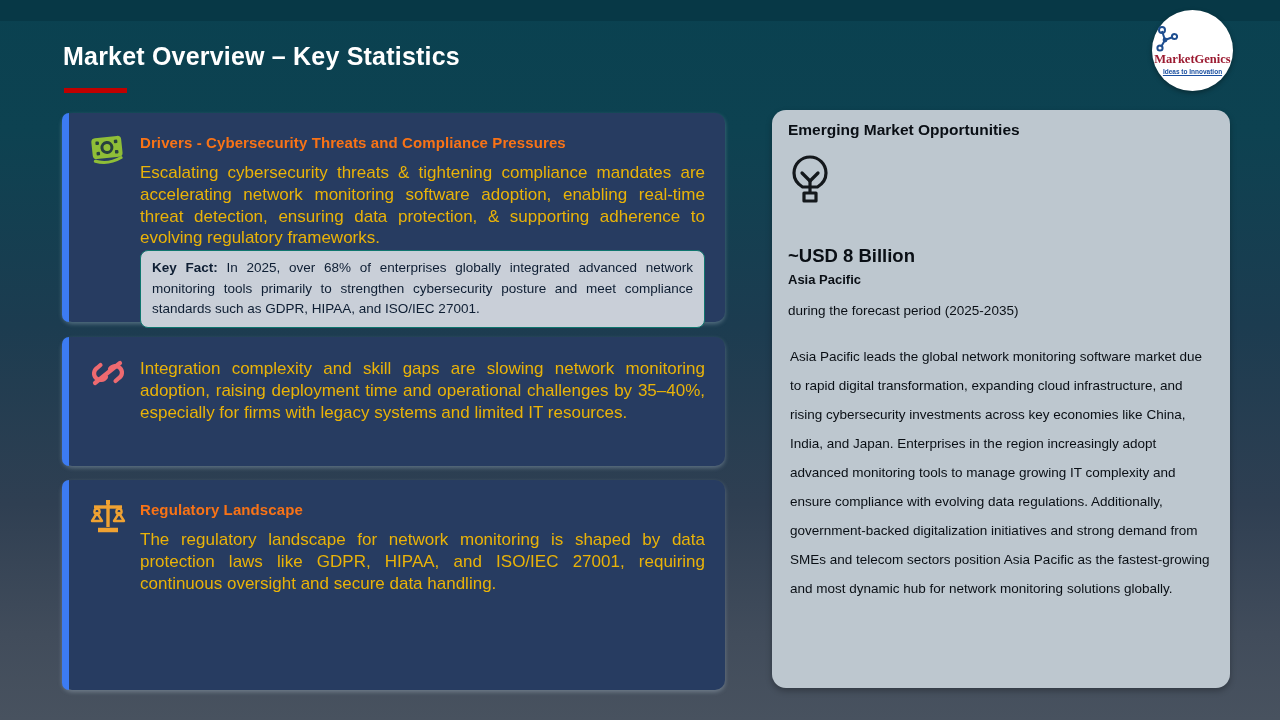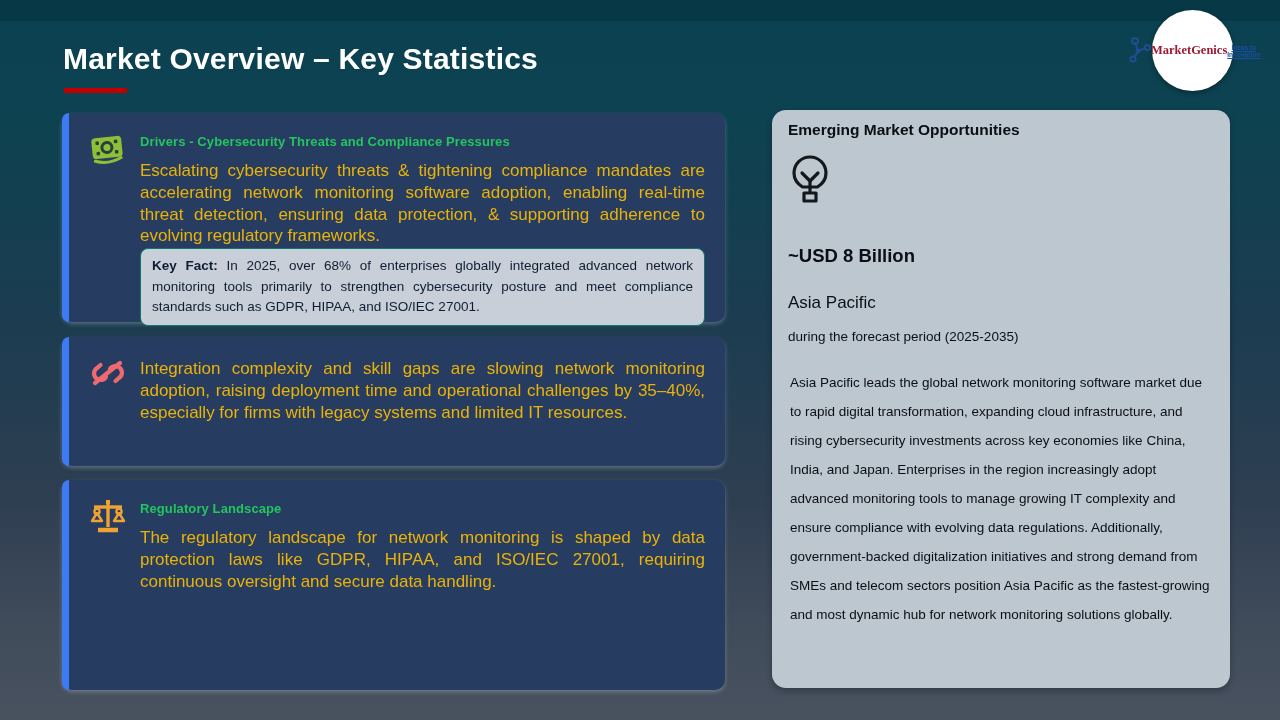--- a/index.html
+++ b/index.html
@@ -9,32 +9,32 @@
     position: relative;
     background: linear-gradient(180deg, #0a4150 0%, #0d4251 18%, #1c3c50 45%, #2f3f52 70%, #414c5b 88%, #48525f 100%);
   }
   .top-strip {
     position: absolute; top: 0; left: 0; width: 1280px; height: 21px;
     background: #05323e; opacity: .55;
   }
   
   .slide-title {
     position: absolute; left: 63px; top: 42px;
-    font-size: 30px; font-weight: bold; color: #ffffff; letter-spacing: .2px;
+    font-size: 25px; font-weight: bold; color: #ffffff; letter-spacing: .2px;
   }
   .title-underline {
     position: absolute; left: 64px; top: 88px; width: 63px; height: 5px;
     background: #c00000;
   }
   
   .logo {
     position: absolute; left: 1152px; top: 10px; width: 81px; height: 81px;
     background: #ffffff; border-radius: 50%;
     box-shadow: 0 2px 5px rgba(0,0,0,.35);
-    display: flex; align-items: center; justify-content: center;
+    display: flex; flex-direction: column; justify-content: center;
     text-align: center;
   }
   .logo svg { display: block; margin-bottom: 1px; }
   .logo-name {
     font-family: "Liberation Serif", serif; font-weight: bold;
     font-size: 12.5px; color: #9c1b31; line-height: 1.05;
   }
   .logo-tagline {
     font-size: 6.5px; font-weight: bold; color: #1a4fa0;
     text-decoration: underline; margin-top: 1px;
@@ -45,21 +45,21 @@
     background: #273c61; border-radius: 10px;
     box-shadow: 0 2px 4px rgba(190,205,220,.35);
     padding: 21px 20px 14px 78px;
   }
   .card::before {
     content: ""; position: absolute; left: 0; top: 0; bottom: 0; width: 7px;
     background: #3c7bf3; border-radius: 10px 0 0 10px;
   }
   .card-icon { position: absolute; left: 27px; top: 19px; width: 36px; height: 36px; }
   .card-title {
-    font-size: 13px; font-weight: bold; color: #22c55e; margin-bottom: 11px;
+    font-size: 15px; font-weight: bold; color: #f97316; margin-bottom: 11px;
     letter-spacing: .1px;
   }
   .card-body {
     font-size: 17px; color: #eab308; line-height: 21.8px;
     text-align: justify;
   }
   .callout {
     background: #c9cfd8; border: 1px solid #0f766e; border-radius: 8px;
     color: #0e1e33; font-size: 13.5px; line-height: 20.5px;
     padding: 7px 11px; text-align: justify;
@@ -75,21 +75,21 @@
     position: absolute; left: 772px; top: 110px; width: 458px; height: 578px;
     background: #bdc7cf; border-radius: 14px;
     box-shadow: 0 3px 6px rgba(0,0,0,.28);
     color: #0a0f15;
     padding: 11px 16px 0 16px;
   }
   .panel-title { font-size: 15.5px; font-weight: bold; }
   .panel-bulb { margin-top: 16px; }
   .panel-value { font-size: 18.5px; font-weight: bold; margin-top: 34px; }
   .panel-subtitle { font-size: 13.5px; margin-top: 15px; }
-  .panel-region { font-size: 17px; font-weight: normal; margin-top: 26px; }
+  .panel-region { font-size: 13px; font-weight: bold; margin-top: 5px; }
   .panel-period { font-size: 13.5px; margin-top: 16px; }
   .panel-description {
     font-size: 13.5px; line-height: 29px; margin-top: 24px; padding: 0 2px;
   }
 </style>
 </head>
 <body>
 
 <div class="top-strip"></div>
 

